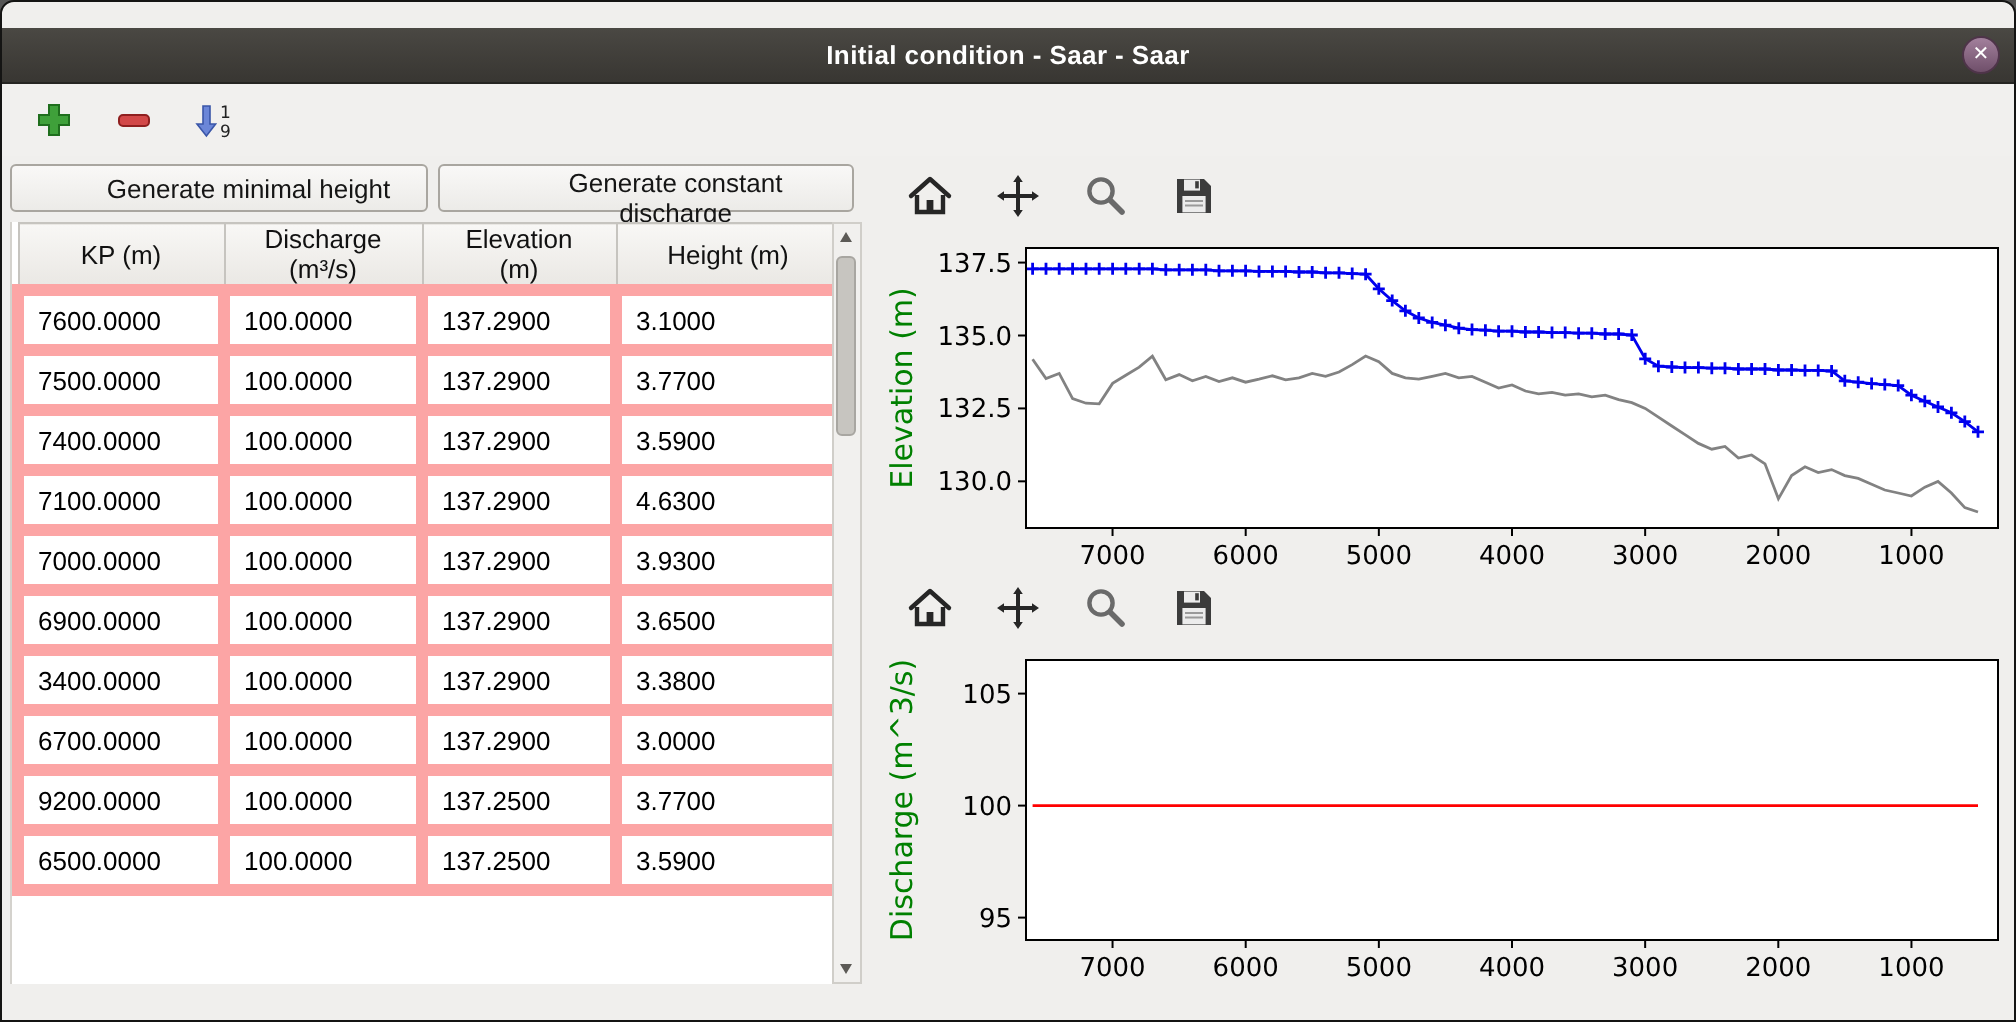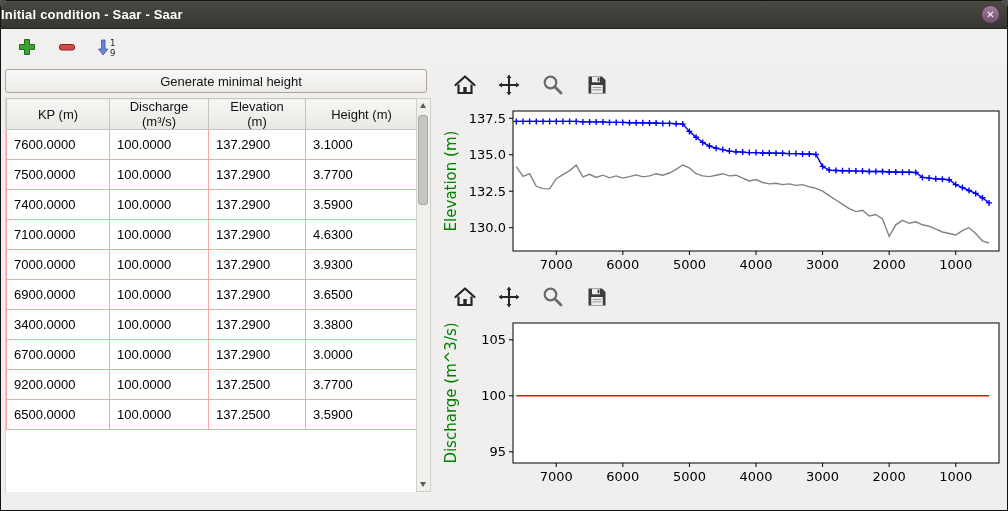--- a/index.html
+++ b/index.html
@@ -7,21 +7,21 @@
   .window {
     width: 1008px; height: 511px; background: #f0efed;
     border: 1px solid #141413; border-radius: 7px 7px 0 0;
     overflow: hidden; display: flex; flex-direction: column;
   }
   
   .titlebar {
     height: 28px; flex: 0 0 28px; position: relative;
     background: linear-gradient(#4a4843, #383632);
     border-bottom: 1px solid #262522;
-    display: flex; align-items: center; 
+    display: flex; align-items: center; justify-content: center; margin-top: 13px;
   }
   .titlebar .title { color: #ffffff; font-size: 13px; font-weight: bold; letter-spacing: 0.2px; }
   .close-btn {
     position: absolute; right: 7px; top: 4px; width: 19px; height: 19px;
     border-radius: 50%; background: linear-gradient(#a2809c, #6f4f6a);
     border: 1px solid #4e3449; color: #fff; font-size: 10px; font-weight: bold;
     display: flex; align-items: center; justify-content: center; cursor: pointer;
   }
   
   .main-toolbar {
@@ -46,21 +46,21 @@
   .data-grid col:nth-child(1) { width: 103px; }
   .data-grid col:nth-child(2) { width: 99px; }
   .data-grid col:nth-child(3) { width: 97px; }
   .data-grid col:nth-child(4) { width: 112px; }
   .data-grid th {
     height: 23px; font-size: 13px; font-weight: normal; color: #111; text-align: center;
     background: linear-gradient(#f8f7f5, #eae8e4); border: 1px solid #c6c4bf; padding: 0 19px;
   }
   .data-grid td {
     height: 30px; font-size: 13px; color: #000; padding: 0 0 0 7px;
-    border: 1px solid #fca5a5; background: #fff; white-space: nowrap; overflow: hidden;
+    border: 6px solid #fca5a5; background: #fff; white-space: nowrap; overflow: hidden;
   }
   
   .vscrollbar { width: 15px; flex: 0 0 15px; display: flex; flex-direction: column;
     background: #f1f0ee; border: 1px solid #d0cec9; }
   .sb-arrow { height: 14px; flex: 0 0 14px; position: relative; cursor: pointer; }
   .sb-arrow::after { content: ""; position: absolute; left: 3px; border-left: 3.5px solid transparent; border-right: 3.5px solid transparent; }
   .sb-arrow.up::after { top: 4px; border-bottom: 5px solid #5c5a56; }
   .sb-arrow.down::after { bottom: 4px; border-top: 5px solid #5c5a56; }
   .sb-track { flex: 1; position: relative; }
   .sb-thumb { position: absolute; top: 2px; left: 1px; width: 10px; height: 90px;
@@ -102,20 +102,21 @@
         <text x="13" y="18.5" font-size="8.5" fill="#222" font-family="'DejaVu Sans', sans-serif">9</text>
       </svg>
     </button>
   </div>
 
   <div class="content">
 
     <div class="left-panel">
       <div class="gen-buttons">
         <button class="push-btn">Generate minimal height</button>
+        <button class="push-btn">Generate constant discharge</button>
       </div>
       <div class="table-area">
         <div class="table-viewport">
           <table class="data-grid">
             <colgroup>
                 <col>
                 <col>
                 <col>
                 <col>
               </colgroup>

